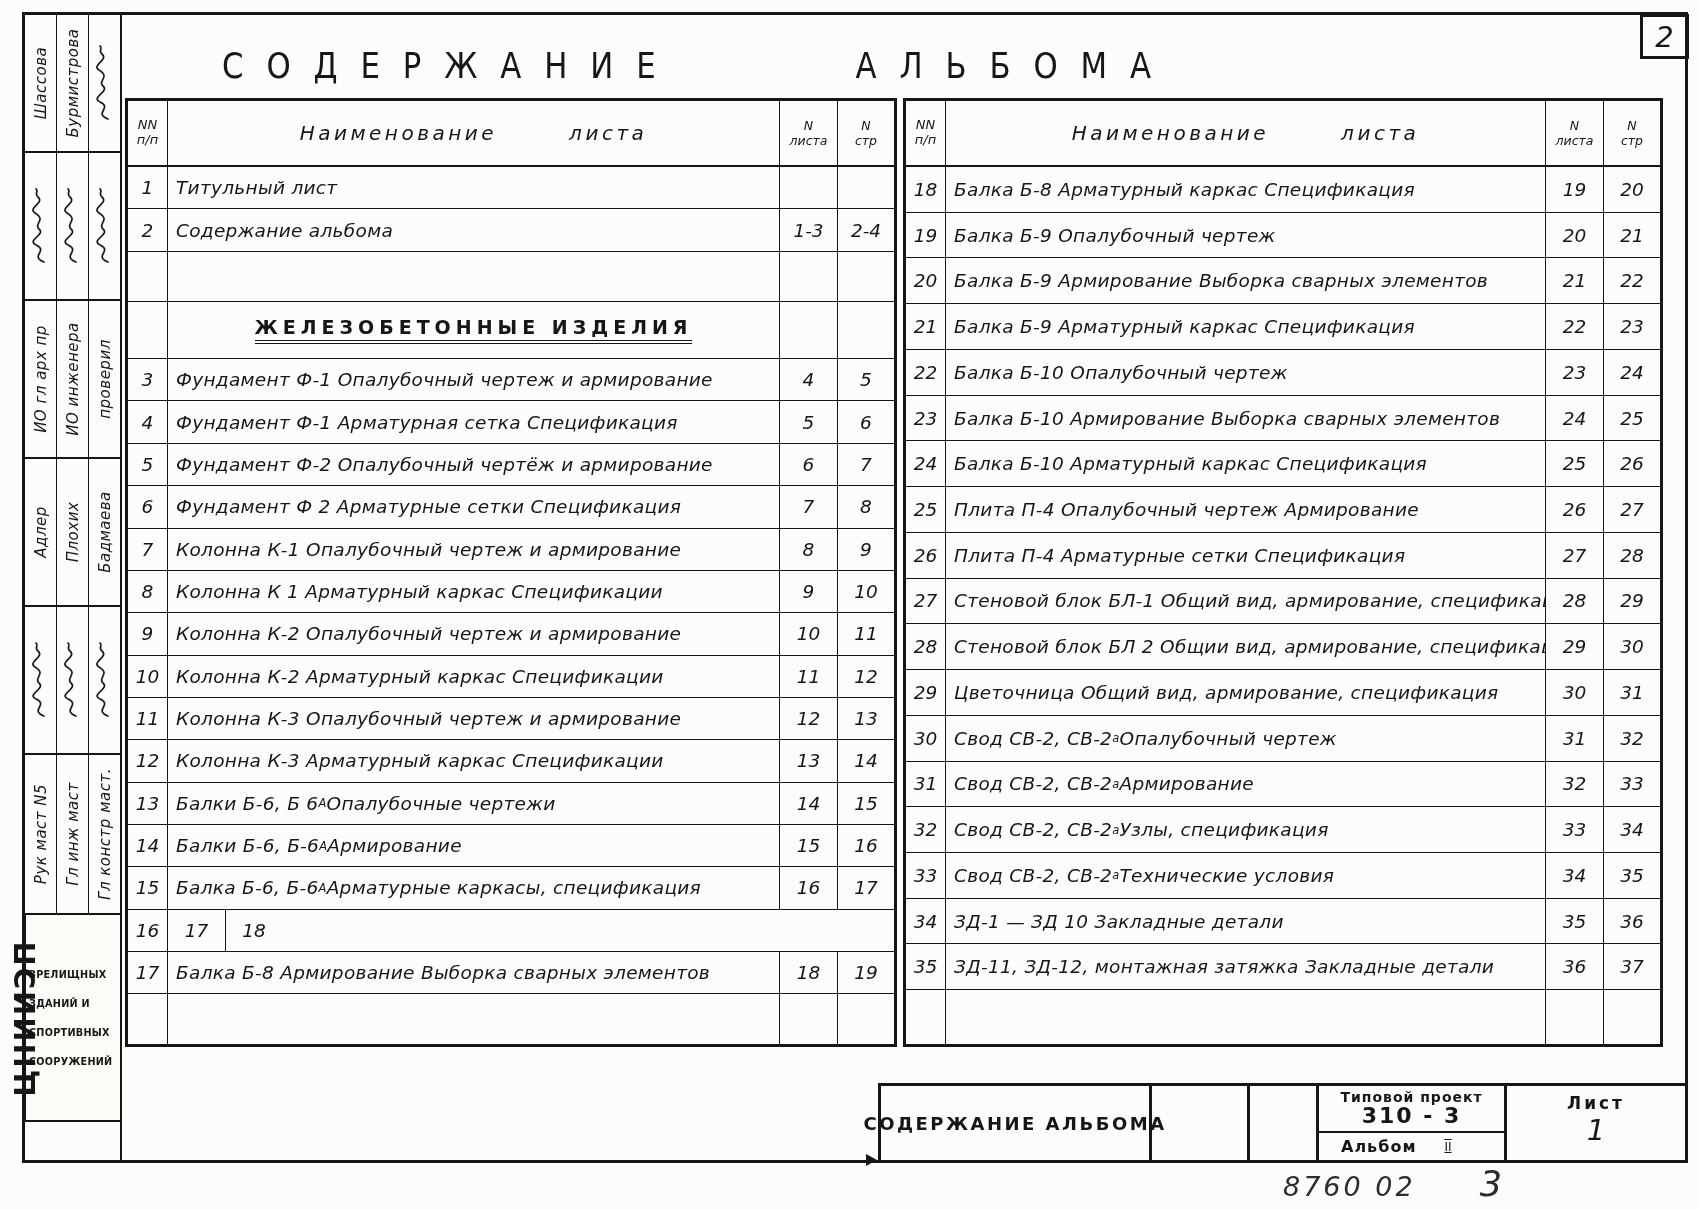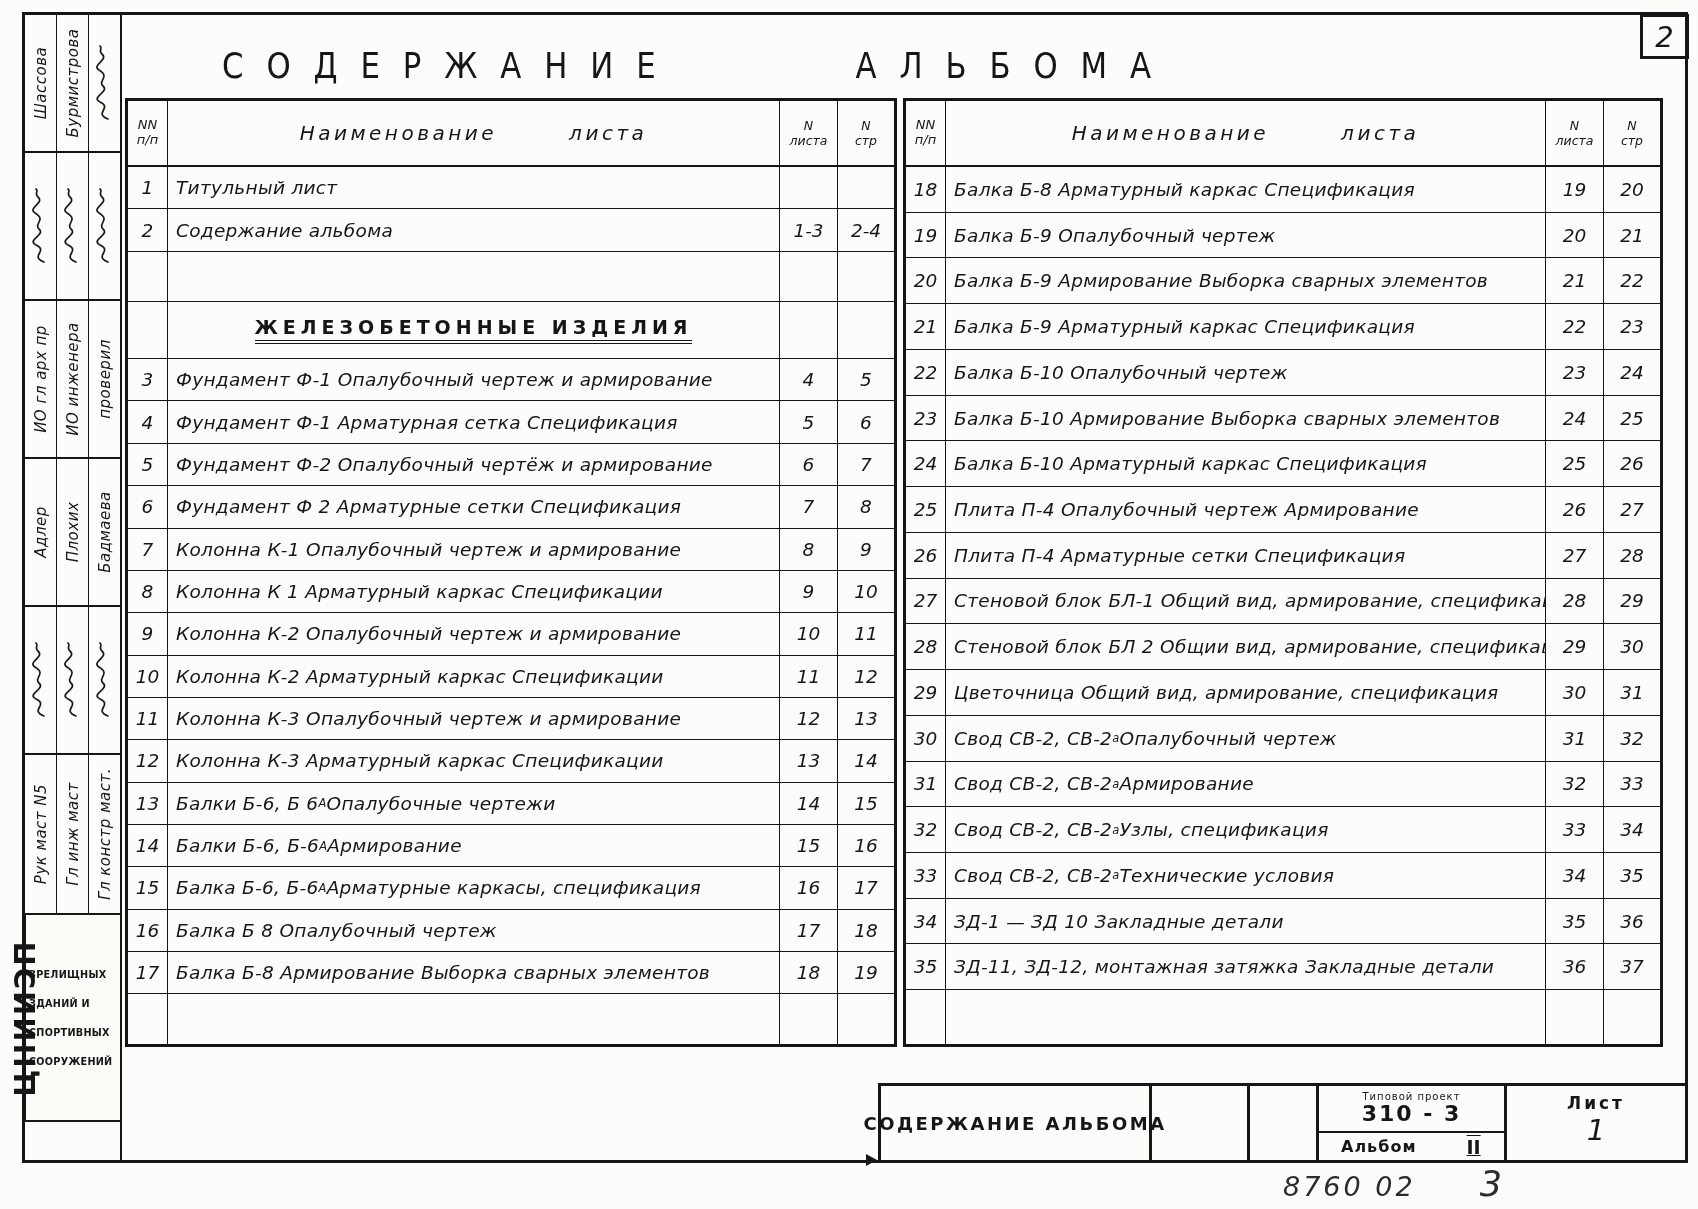--- a/index.html
+++ b/index.html
@@ -60,25 +60,25 @@
   
   .tblock{position:absolute;left:878px;top:1083px;width:810px;height:80px;border:3px solid #161616;
           box-sizing:border-box;display:flex;background:#fcfcfa;}
   .tb-title{width:268px;border-right:3px solid #161616;display:flex;align-items:center;justify-content:center;
             font-weight:bold;font-size:18px;letter-spacing:2.5px;white-space:nowrap;}
   .tb-empty1{width:95px;border-right:3px solid #161616;}
   .tb-empty2{width:66px;border-right:3px solid #161616;}
   .tb-proj{flex:1;border-right:3px solid #161616;display:flex;flex-direction:column;}
   .tb-proj-top{flex:1.7;display:flex;flex-direction:column;align-items:center;justify-content:center;
                border-bottom:2.5px solid #161616;line-height:1.05;}
-  .tb-proj-label{font-weight:normal;font-size:10px;letter-spacing:1px;}
+  .tb-proj-label{font-weight:bold;font-size:14px;letter-spacing:1px;}
   .tb-proj-num{font-weight:bold;font-size:22px;letter-spacing:2px;}
   .tb-proj-bottom{flex:1;display:flex;align-items:center;padding-left:10px;gap:26px;}
   .tb-album-label{font-weight:bold;font-size:16px;letter-spacing:1px;margin-left:12px;}
-  .tb-album-num{font-weight:bold;font-size:19px;text-decoration:underline overline;padding:0 2px;margin-left:22px;}
+  .tb-album-num{font-weight:normal;font-size:12px;text-decoration:underline overline;padding:0 2px;}
   .tb-sheet{width:178px;display:flex;flex-direction:column;align-items:center;justify-content:flex-start;padding-top:7px;}
   .tb-sheet-label{font-weight:bold;font-size:17px;letter-spacing:3px;}
   .tb-sheet-num{font-style:italic;font-size:29px;margin-top:0px;}
   
   .footnum{position:absolute;left:1283px;top:1164px;display:flex;align-items:baseline;gap:64px;
            font-style:italic;color:#2c2c2c;}
   .foot-code{font-size:27px;letter-spacing:3px;}
   .foot-mark{font-size:35px;}
   .tick{position:absolute;left:866px;top:1154px;width:0;height:0;
         border-top:6px solid transparent;border-bottom:6px solid transparent;border-left:11px solid #161616;}
@@ -313,21 +313,20 @@
           <div class="td td-page">16</div>
         </div>
         <div class="tr">
           <div class="td td-num">15</div>
           <div class="td td-name">Балка Б-6, Б-6<sup>А</sup> Арматурные каркасы, спецификация</div>
           <div class="td td-sheet">16</div>
           <div class="td td-page">17</div>
         </div>
         <div class="tr">
           <div class="td td-num">16</div>
-          <div class="td td-name">Балка Б 8 Опалубочный чертеж</div>
           <div class="td td-sheet">17</div>
           <div class="td td-page">18</div>
         </div>
         <div class="tr">
           <div class="td td-num">17</div>
           <div class="td td-name">Балка Б-8 Армирование Выборка сварных элементов</div>
           <div class="td td-sheet">18</div>
           <div class="td td-page">19</div>
         </div>
         <div class="tr tr-blank">

